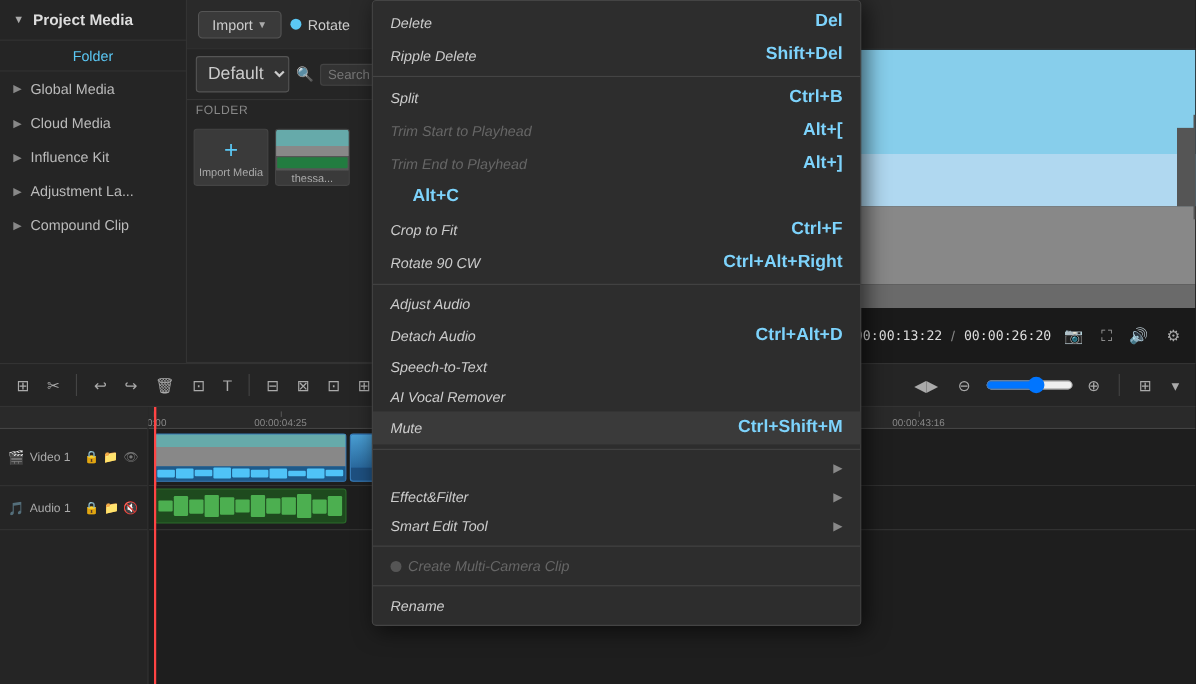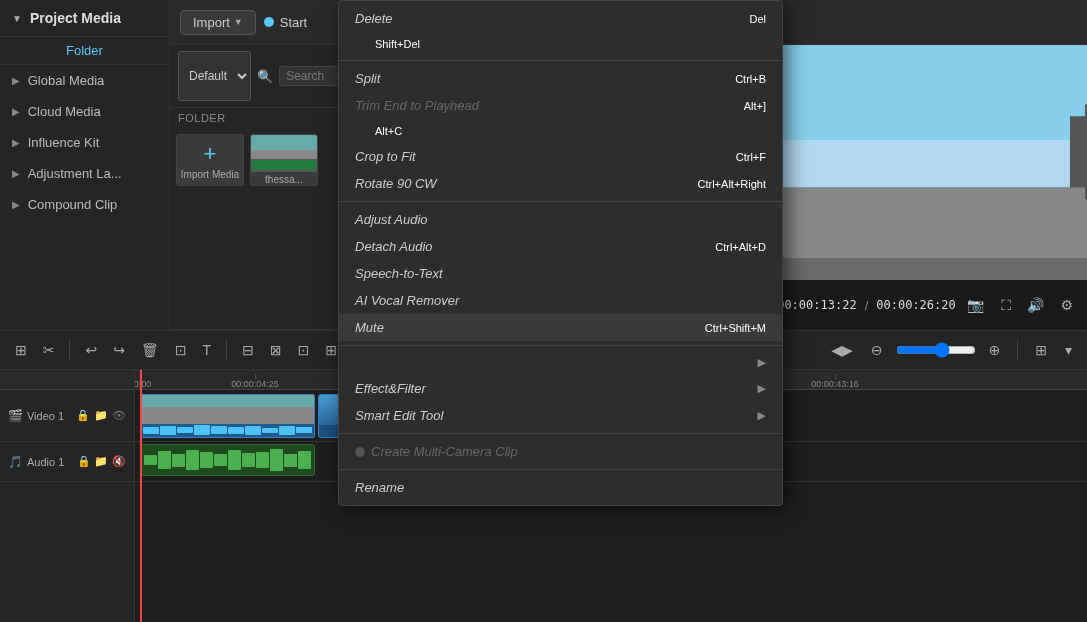--- a/index.html
+++ b/index.html
@@ -132,23 +132,23 @@
       display: flex;
       align-items: center;
       padding: 6px 8px;
       gap: 6px;
       border-bottom: 1px solid #333;
     }
     .media-select {
       background: #333;
       border: 1px solid #555;
       color: #ccc;
-      padding: 16px 6px;
+      padding: 6px 6px;
       border-radius: 3px;
-      font-size: 12px;
+      font-size: 16px;
       cursor: pointer;
     }
     .media-search {
       background: #333;
       border: 1px solid #444;
       color: #ccc;
       padding: 2px 6px;
       border-radius: 3px;
       font-size: 12px;
       flex: 1;
@@ -393,21 +393,21 @@
       display: flex;
       align-items: center;
       padding: 6px 16px;
       cursor: pointer;
       color: #ccc;
       font-size: 13px;
       position: relative;
     }
     .menu-item.disabled { color: #666; cursor: default; }
     .menu-item-label { flex: 1; font-style: italic; }
-    .menu-item-shortcut { color: #ffffff; font-size: 11px; margin-left: 20px; }
+    .menu-item-shortcut { color: #7dd3fc; font-size: 16px; margin-left: 20px; font-weight: bold; }
     .menu-item-arrow { color: #888; font-size: 11px; margin-left: auto; }
     .menu-separator {
       height: 1px;
       background: #444;
       margin: 4px 0;
     }
     .menu-item.mute-highlighted {
       background: #3a3a3a;
     }
   </style>
@@ -447,21 +447,21 @@
   </div>
 </div>
 
 <div id="top-toolbar">
   <button class="toolbar-btn">
     <span>Import</span>
     <span class="dropdown-arrow">▼</span>
   </button>
   <div class="toolbar-record">
     <span class="record-dot"></span>
-    <span>Start</span>
+    <span>Rotate</span>
   </div>
 </div>
 
 <div id="media-panel">
   <div id="media-panel-toolbar">
     <select class="media-select">
       <option>Default</option>
     </select>
     <span style="color:#888;">🔍</span>
     <input class="media-search" type="text" placeholder="Search" style="">
@@ -644,26 +644,31 @@
     <div style="position:absolute;left:5px;top:0;width:2px;height:100%;background:#ff4444;z-index:5;pointer-events:none;"></div>
   </div>
 </div>
 
 <div id="context-menu">
   <div class="menu-item">
     <span class="menu-item-label">Delete</span>
     <span class="menu-item-shortcut">Del</span>
   </div>
   <div class="menu-item">
+    <span class="menu-item-label">Ripple Delete</span>
     <span class="menu-item-shortcut">Shift+Del</span>
   </div>
   <div class="menu-separator"></div>
   <div class="menu-item">
     <span class="menu-item-label">Split</span>
     <span class="menu-item-shortcut">Ctrl+B</span>
+  </div>
+  <div class="menu-item disabled">
+    <span class="menu-item-label">Trim Start to Playhead</span>
+    <span class="menu-item-shortcut">Alt+[</span>
   </div>
   <div class="menu-item disabled">
     <span class="menu-item-label">Trim End to Playhead</span>
     <span class="menu-item-shortcut">Alt+]</span>
   </div>
   <div class="menu-item">
     <span class="menu-item-shortcut">Alt+C</span>
   </div>
   <div class="menu-item">
     <span class="menu-item-label">Crop to Fit</span>

